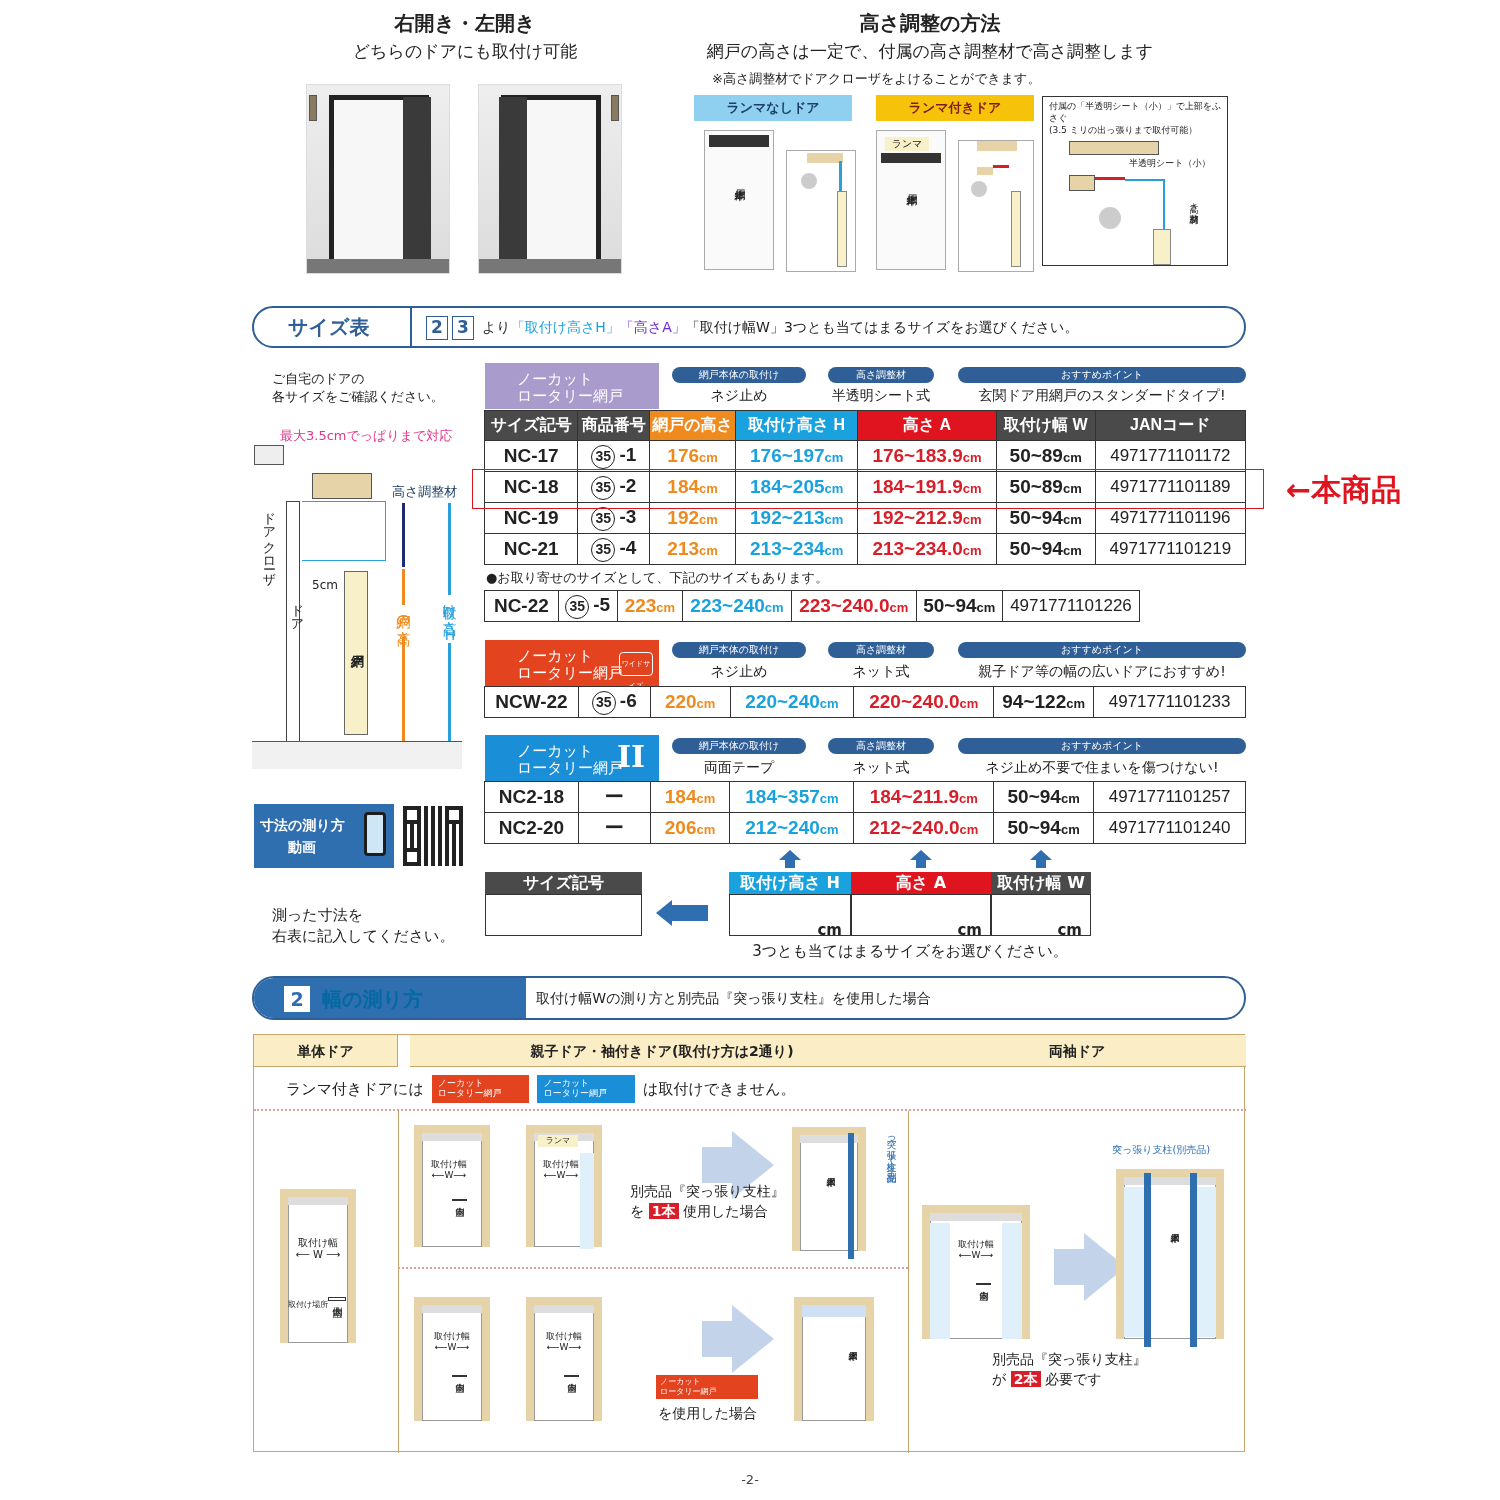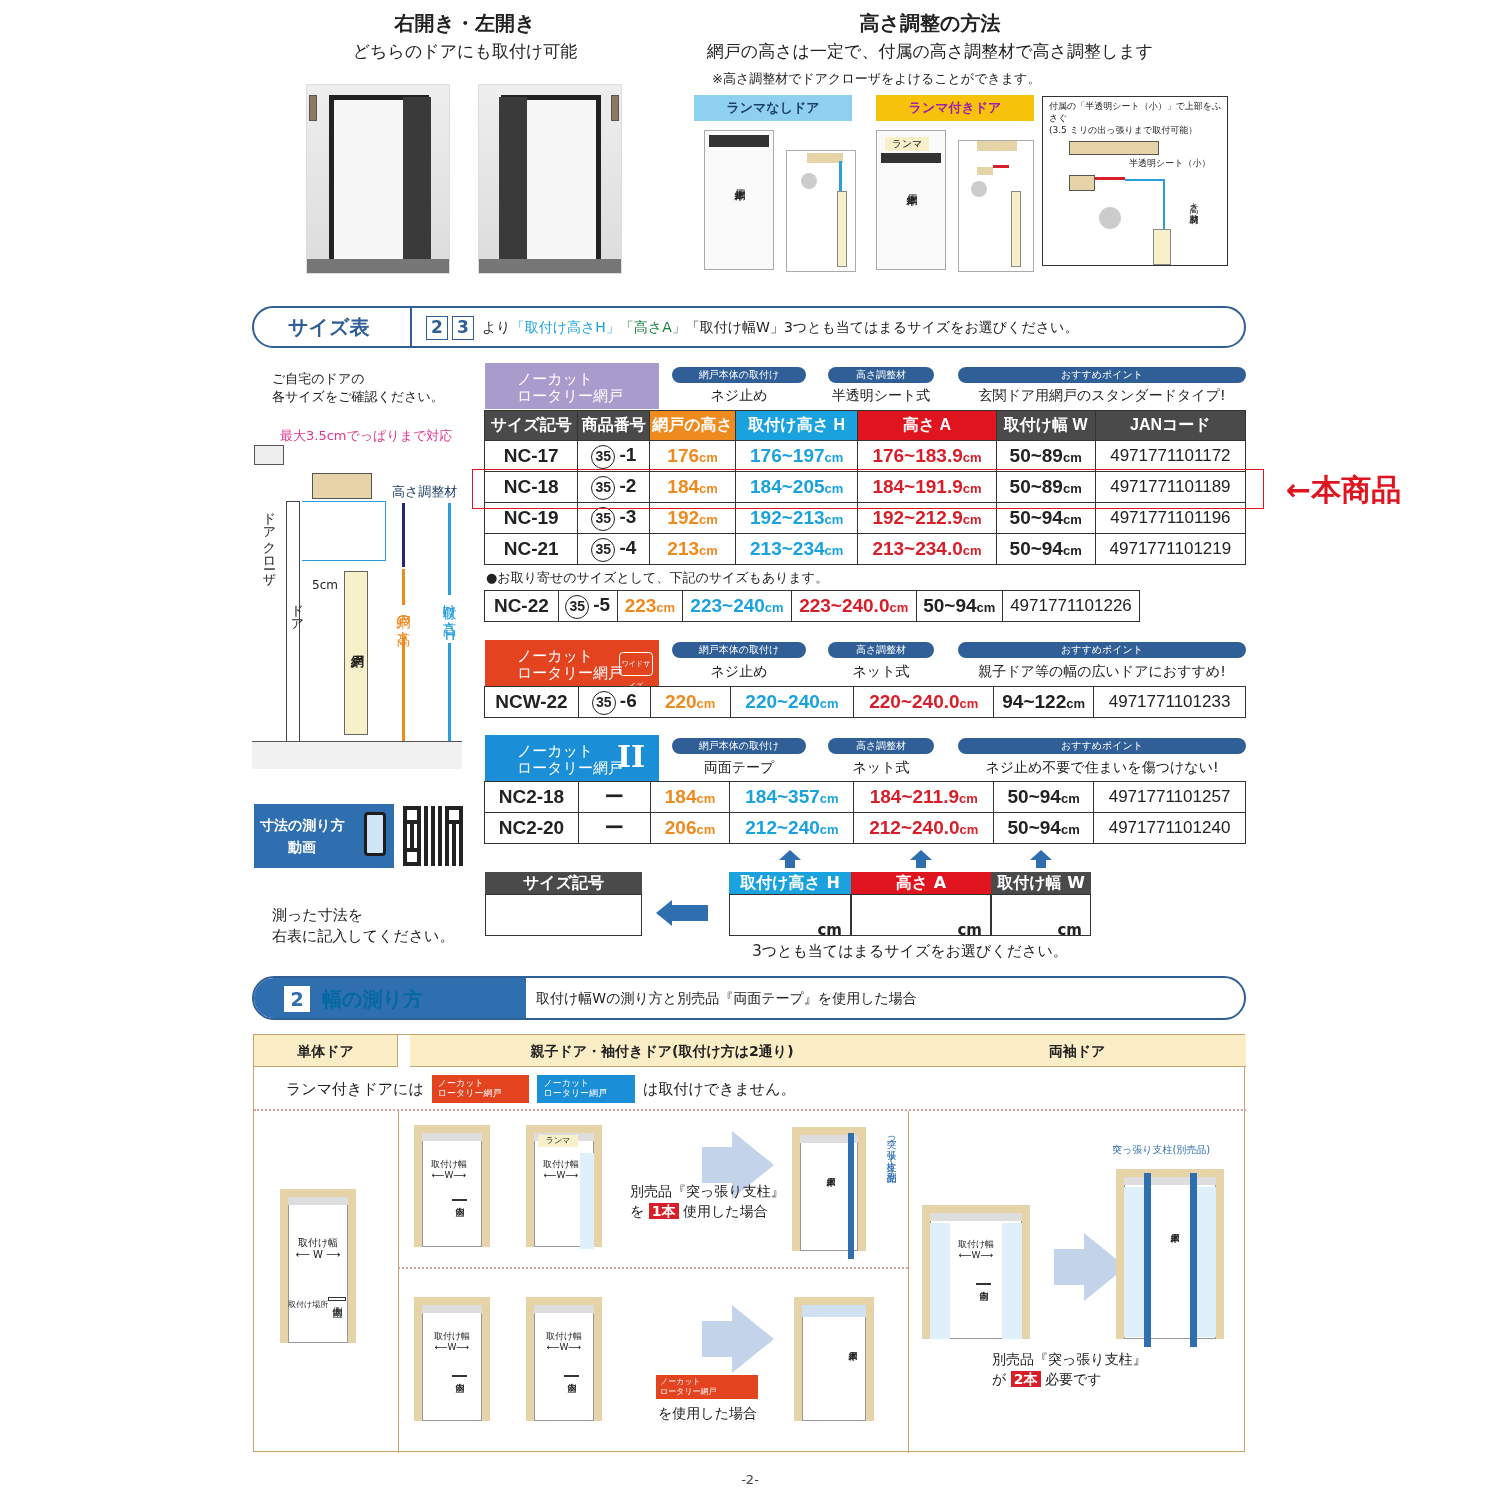--- a/index.html
+++ b/index.html
@@ -63,21 +63,21 @@
   <div class="door-frame" style="left:22px;top:10px;width:100px;height:170px"></div>
   <div class="door-leaf" style="left:20px;top:12px;width:28px;height:176px"></div>
   <div class="floor"></div>
 </div>
 
 <div class="abs center h1" style="left:690px;top:10px;width:480px">高さ調整の方法</div>
 <div class="abs center sub" style="left:690px;top:40px;width:480px">網戸の高さは一定で、付属の高さ調整材で高さ調整します</div>
 <div class="abs small" style="left:712px;top:70px">※高さ調整材でドアクローザをよけることができます。</div>
 
 <div class="tag" style="left:694px;top:95px;width:158px;background:#8fd0f0;color:#1d3e66">ランマなしドア</div>
-<div class="tag" style="left:876px;top:95px;width:158px;background:#f6c20a;color:#a21caf">ランマ付きドア</div>
+<div class="tag" style="left:876px;top:95px;width:158px;background:#f6c20a;color:#7f1d1d">ランマ付きドア</div>
 
 <div class="diagram" style="left:704px;top:130px;width:70px;height:140px">
   <div class="abs" style="left:4px;top:4px;width:60px;height:12px;background:#333"></div>
   <div class="abs vtext" style="left:26px;top:50px;font-size:11px">網戸本体</div>
 </div>
 <div class="diagram" style="left:786px;top:150px;width:70px;height:122px;background:#fff">
   <div class="abs" style="left:20px;top:2px;width:36px;height:10px;background:#e7d3a8"></div>
   <div class="abs" style="left:14px;top:22px;width:16px;height:16px;border-radius:50%;background:#ccc"></div>
   <div class="abs" style="left:50px;top:40px;width:10px;height:76px;background:#f8f0c8;border:1px solid #888"></div>
   <div class="abs" style="left:52px;top:10px;width:3px;height:30px;background:#29a0dc"></div>
@@ -109,21 +109,21 @@
   <div class="abs" style="left:56px;top:110px;width:22px;height:22px;border-radius:50%;background:#ccc"></div>
   <div class="abs" style="left:110px;top:132px;width:18px;height:36px;background:#f8f0c8;border:1px solid #888"></div>
 </div>
 
 <div class="pillbar" style="left:252px;top:306px;width:994px;height:42px">
   <div class="abs" style="left:34px;top:6px;font-size:20px;font-weight:bold;color:#2f5f96">サイズ表</div>
   <div class="abs" style="left:156px;top:0;width:2px;height:38px;background:#2f5f96"></div>
   <div class="abs" style="left:172px;top:8px;width:22px;height:24px;border:1.5px solid #2f5f96;color:#2f5f96;font-weight:bold;text-align:center;font-size:17px;line-height:21px">2</div>
   <div class="abs" style="left:198px;top:8px;width:22px;height:24px;border:1.5px solid #2f5f96;color:#2f5f96;font-weight:bold;text-align:center;font-size:17px;line-height:21px">3</div>
   <div class="abs" style="left:228px;top:11px;font-size:14px;white-space:nowrap">
-    <span>より</span><span style="color:#1aa2df">「取付け高さH」</span><span style="color:#15803d">「高さA」</span><span>「取付け幅W」3つとも当てはまるサイズをお選びください。</span>
+    <span>より</span><span style="color:#1aa2df">「取付け高さH」</span><span style="color:#6d28d9">「高さA」</span><span>「取付け幅W」3つとも当てはまるサイズをお選びください。</span>
   </div>
 </div>
 
 <div class="abs" style="left:272px;top:370px;font-size:13px;line-height:18px">
   <div>ご自宅のドアの</div>
   <div>各サイズをご確認ください。</div>
 </div>
 <div class="abs" style="left:280px;top:427px;font-size:13px;color:#e0358c">最大3.5cmでっぱりまで対応</div>
 <div class="abs" style="left:252px;top:445px;width:220px;height:330px">
   <div class="abs" style="left:2px;top:0;width:30px;height:20px;background:#eee;border:1px solid #555"></div>
@@ -351,21 +351,21 @@
 <div class="boxlbl" style="left:991px;top:872px;width:100px;background:#4a4a4a">取付け幅 W</div>
 <div class="boxin" style="left:729px;top:894px;width:122px;height:42px">cm</div>
 <div class="boxin" style="left:851px;top:894px;width:140px;height:42px">cm</div>
 <div class="boxin" style="left:991px;top:894px;width:100px;height:42px">cm</div>
 <div class="abs center" style="left:729px;top:942px;width:362px;font-size:15px">3つとも当てはまるサイズをお選びください。</div>
 
 <div class="pillbar" style="left:252px;top:976px;width:994px;height:44px;overflow:hidden">
   <div class="abs" style="left:0;top:0;width:272px;height:44px;background:#2f6fb0"></div>
   <div class="abs" style="left:30px;top:8px;width:26px;height:26px;background:#fff;color:#2f6fb0;font-weight:bold;font-size:19px;text-align:center;line-height:26px">2</div>
   <div class="abs" style="left:68px;top:8px;color:#0369a1;font-weight:bold;font-size:20px">幅の測り方</div>
-  <div class="abs" style="left:282px;top:12px;font-size:14px">取付け幅Wの測り方と別売品『両面テープ』を使用した場合</div>
+  <div class="abs" style="left:282px;top:12px;font-size:14px">取付け幅Wの測り方と別売品『突っ張り支柱』を使用した場合</div>
 </div>
 
 <div class="sec2" style="left:253px;top:1034px;width:992px;height:418px">
   <div class="hdr" style="left:0;width:144px;border-right:1px solid #c9a46c">単体ドア</div>
   <div class="hdr" style="left:156px;width:510px;border-right:6px solid #8b5cf6">親子ドア・袖付きドア(取付け方は2通り)</div>
   <div class="hdr" style="left:654px;width:338px">両袖ドア</div>
 
   <div class="abs" style="left:32px;top:40px;font-size:15px;display:flex;align-items:center;gap:8px;white-space:nowrap">
     <span>ランマ付きドアには</span>
     <span class="mini-brand" style="background:#e3431f"><span>ノーカット</span><br><span>ロータリー網戸</span></span>

